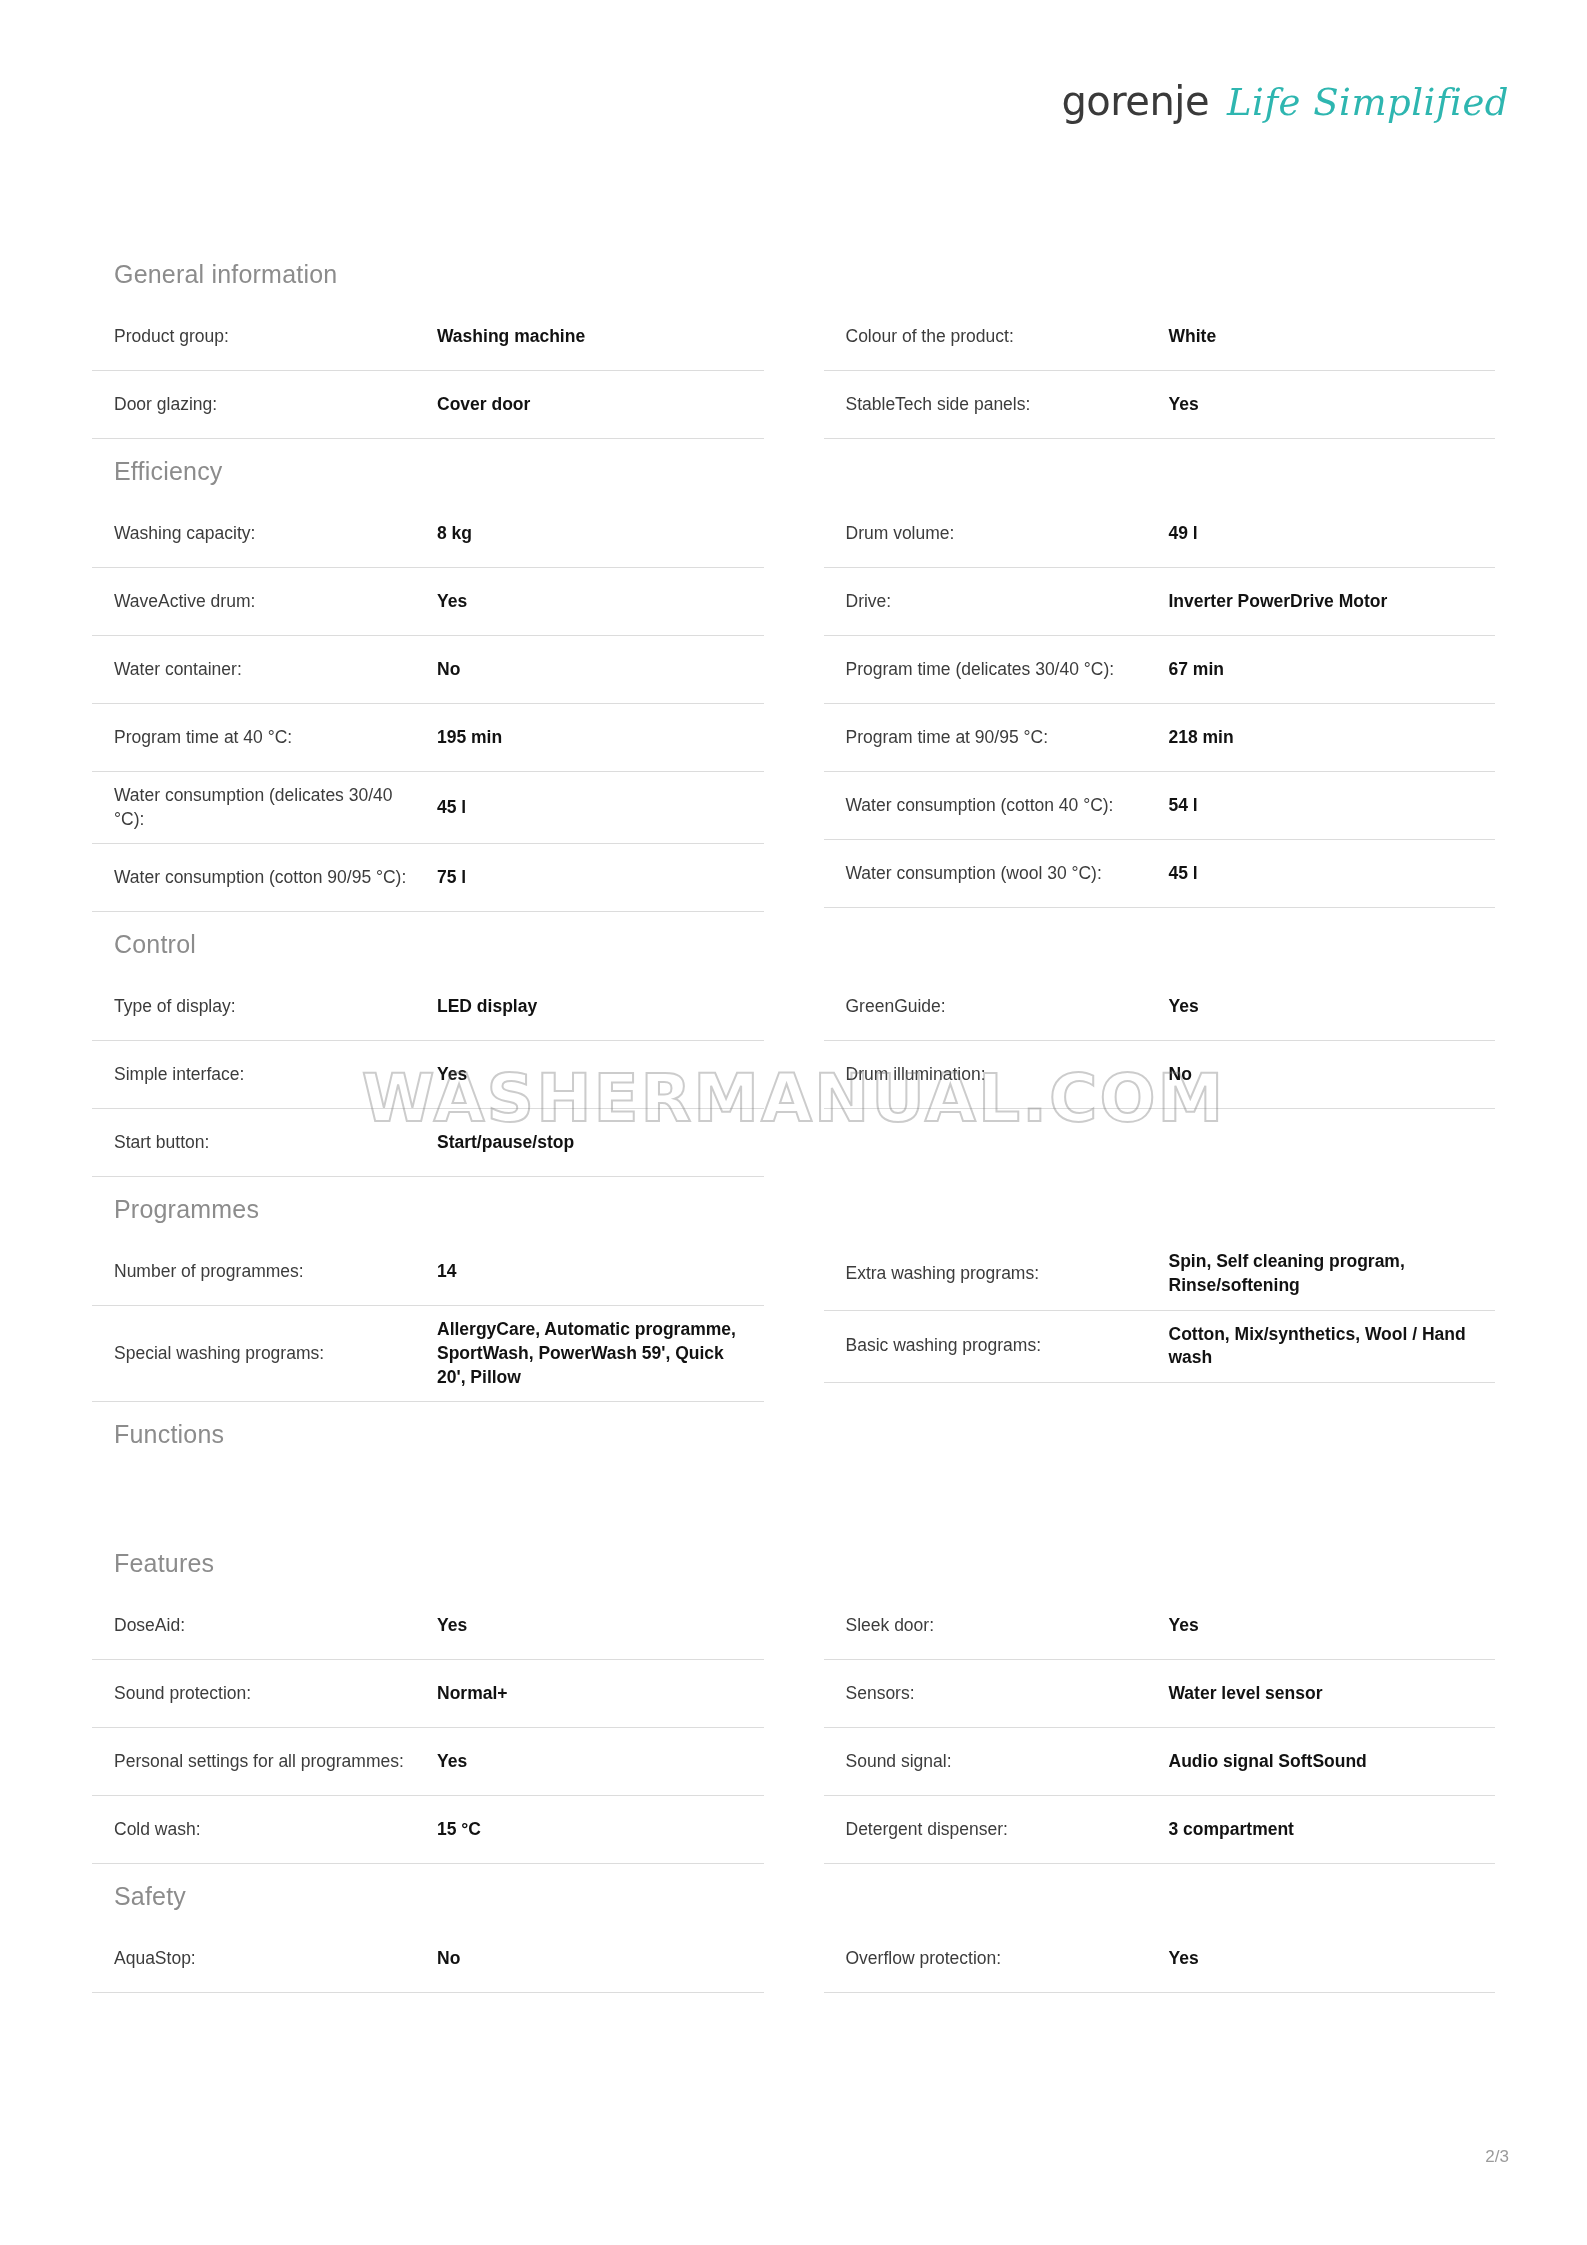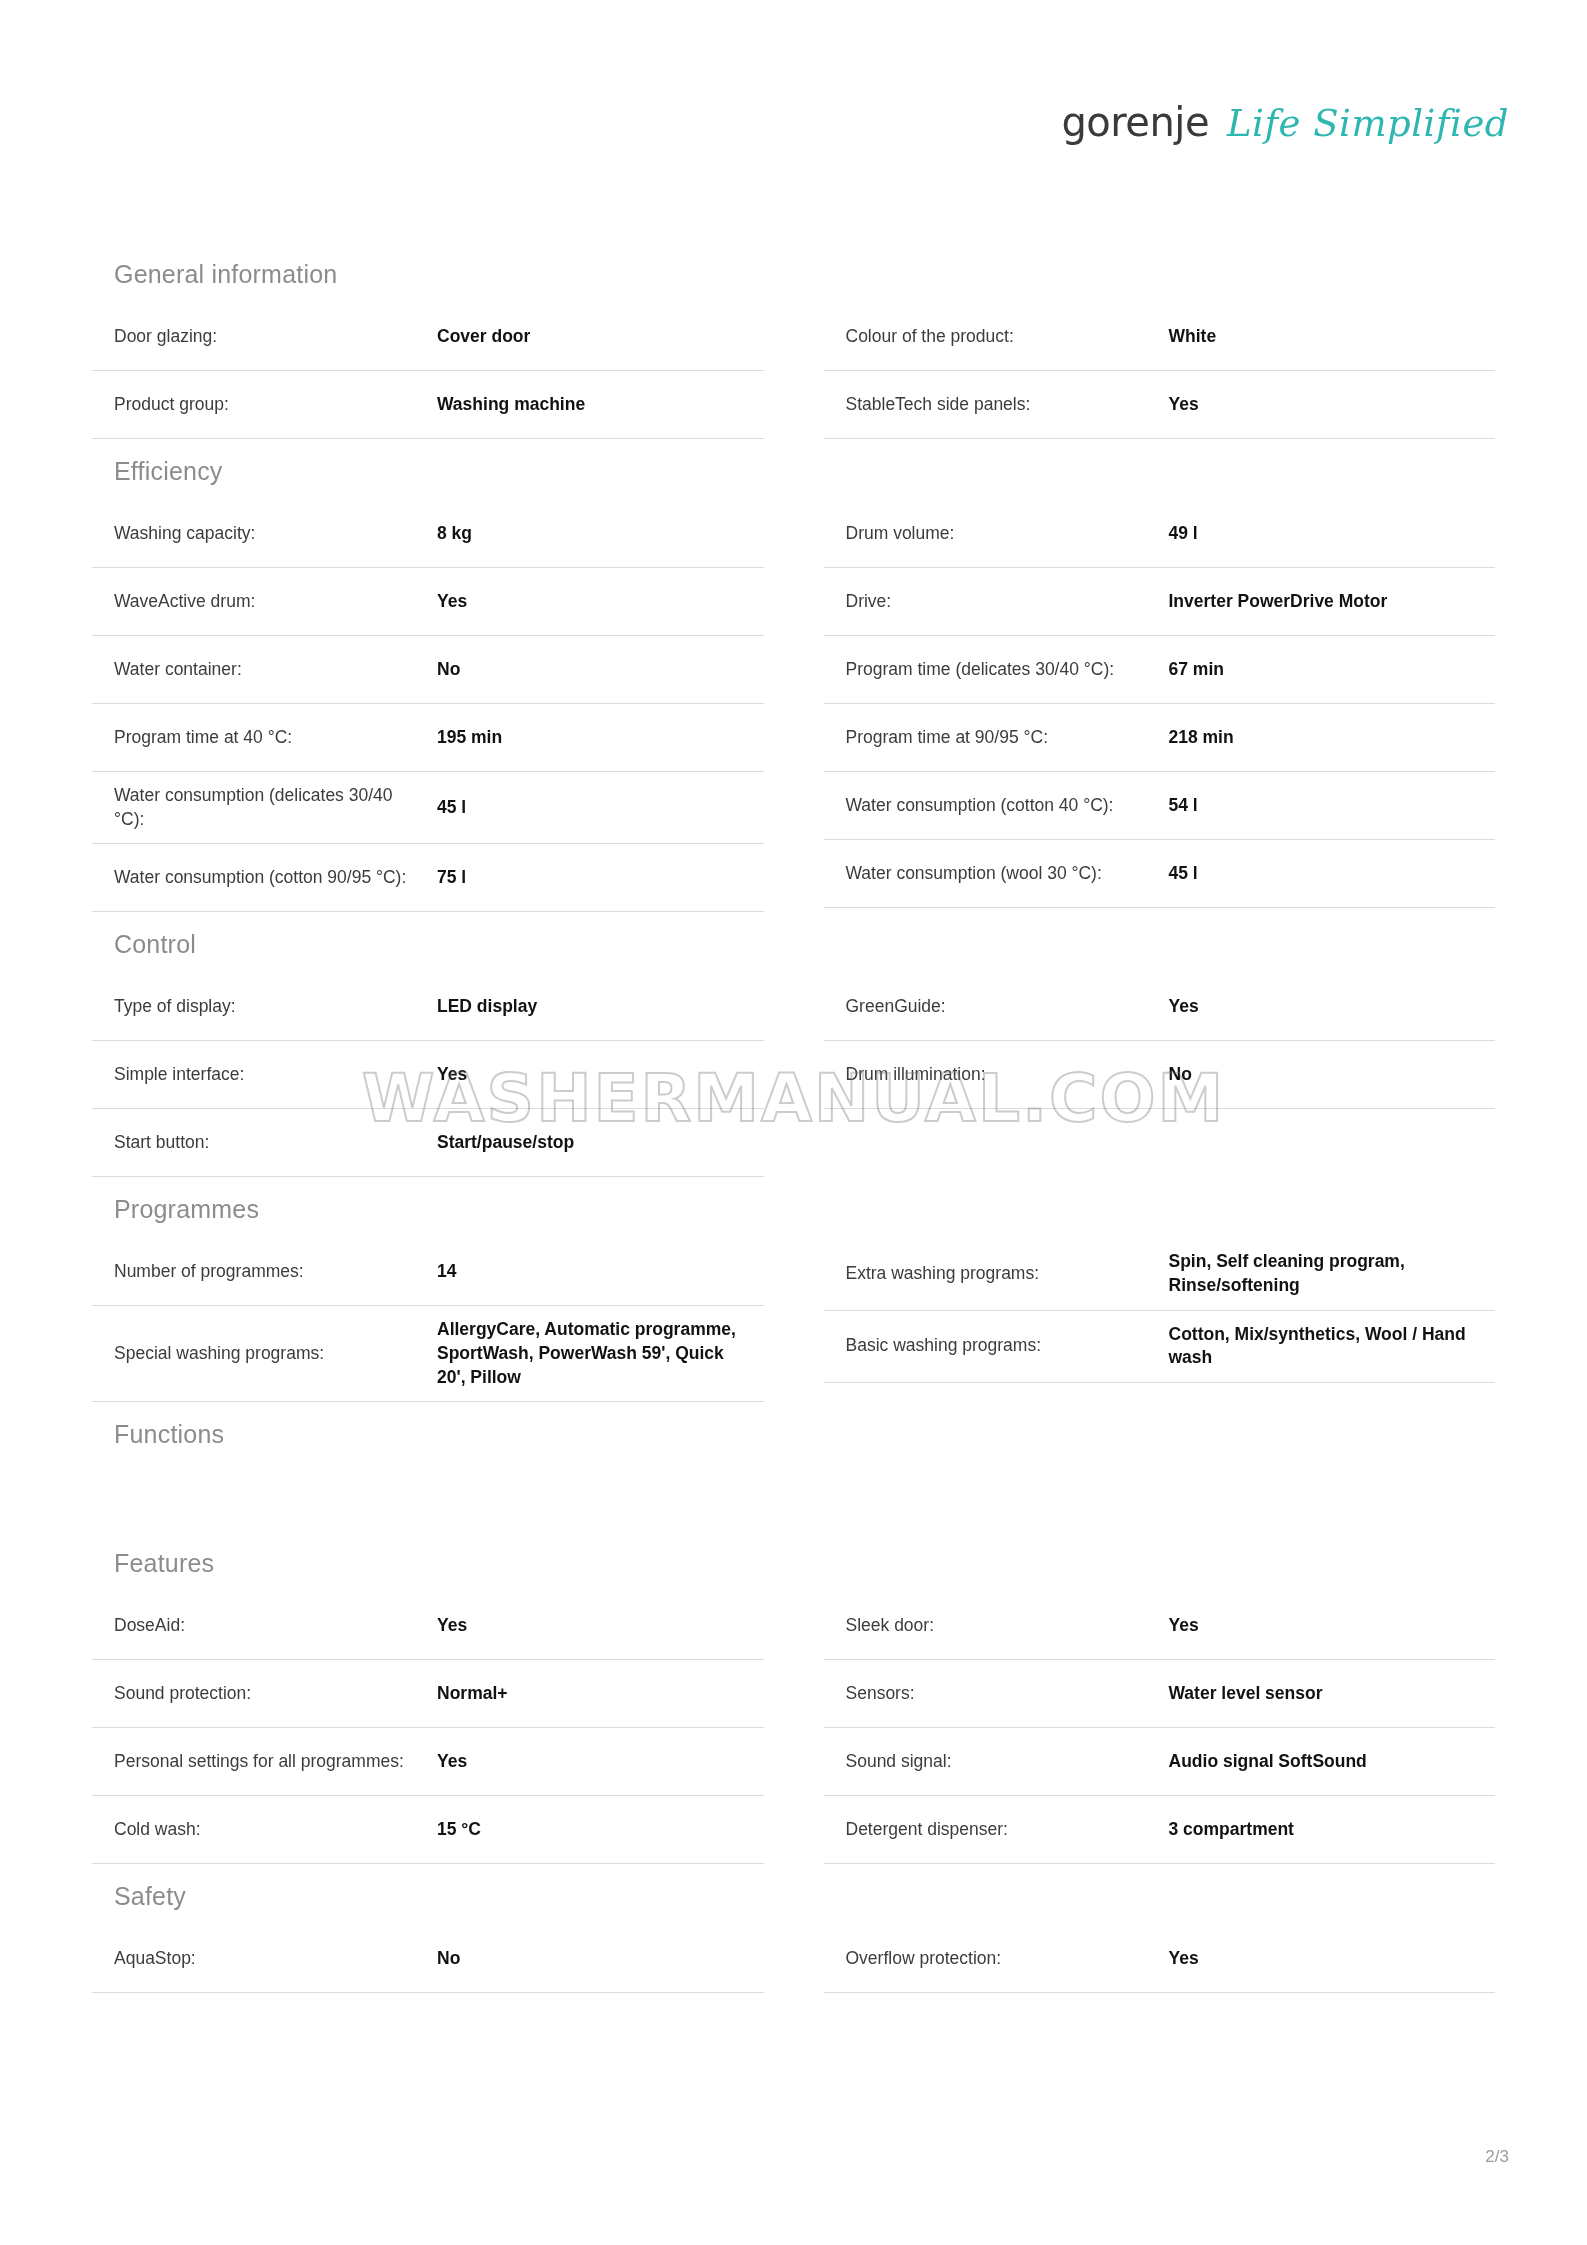--- a/index.html
+++ b/index.html
@@ -22,21 +22,20 @@
 
   
   .brand {
     position: absolute;
     top: 78px;
     right: 78px;
     display: flex;
     align-items: baseline;
     gap: 18px;
     white-space: nowrap;
-    margin-top: 21px;
   }
   .brand-name {
     font-family: "DejaVu Sans", sans-serif;
     font-size: 40px;
     font-weight: 400;
     color: #3a3a3a;
     letter-spacing: -0.5px;
   }
   .brand-tagline {
     font-family: "DejaVu Serif", serif;
@@ -140,26 +139,26 @@
   <div class="brand">
     <span class="brand-name">gorenje</span>
     <span class="brand-tagline">Life Simplified</span>
   </div>
 
   <div class="content" id="content">
       <div class="section-title">General information</div>
       <div class="grid">
         <div class="col left">
           <div class="row">
+            <div class="label">Product group:</div>
+            <div class="value">Washing machine</div>
+          </div>
+          <div class="row">
             <div class="label">Door glazing:</div>
             <div class="value">Cover door</div>
-          </div>
-          <div class="row">
-            <div class="label">Product group:</div>
-            <div class="value">Washing machine</div>
           </div>
         </div>
         <div class="col right">
           <div class="row">
             <div class="label">Colour of the product:</div>
             <div class="value">White</div>
           </div>
           <div class="row">
             <div class="label">StableTech side panels:</div>
             <div class="value">Yes</div>

